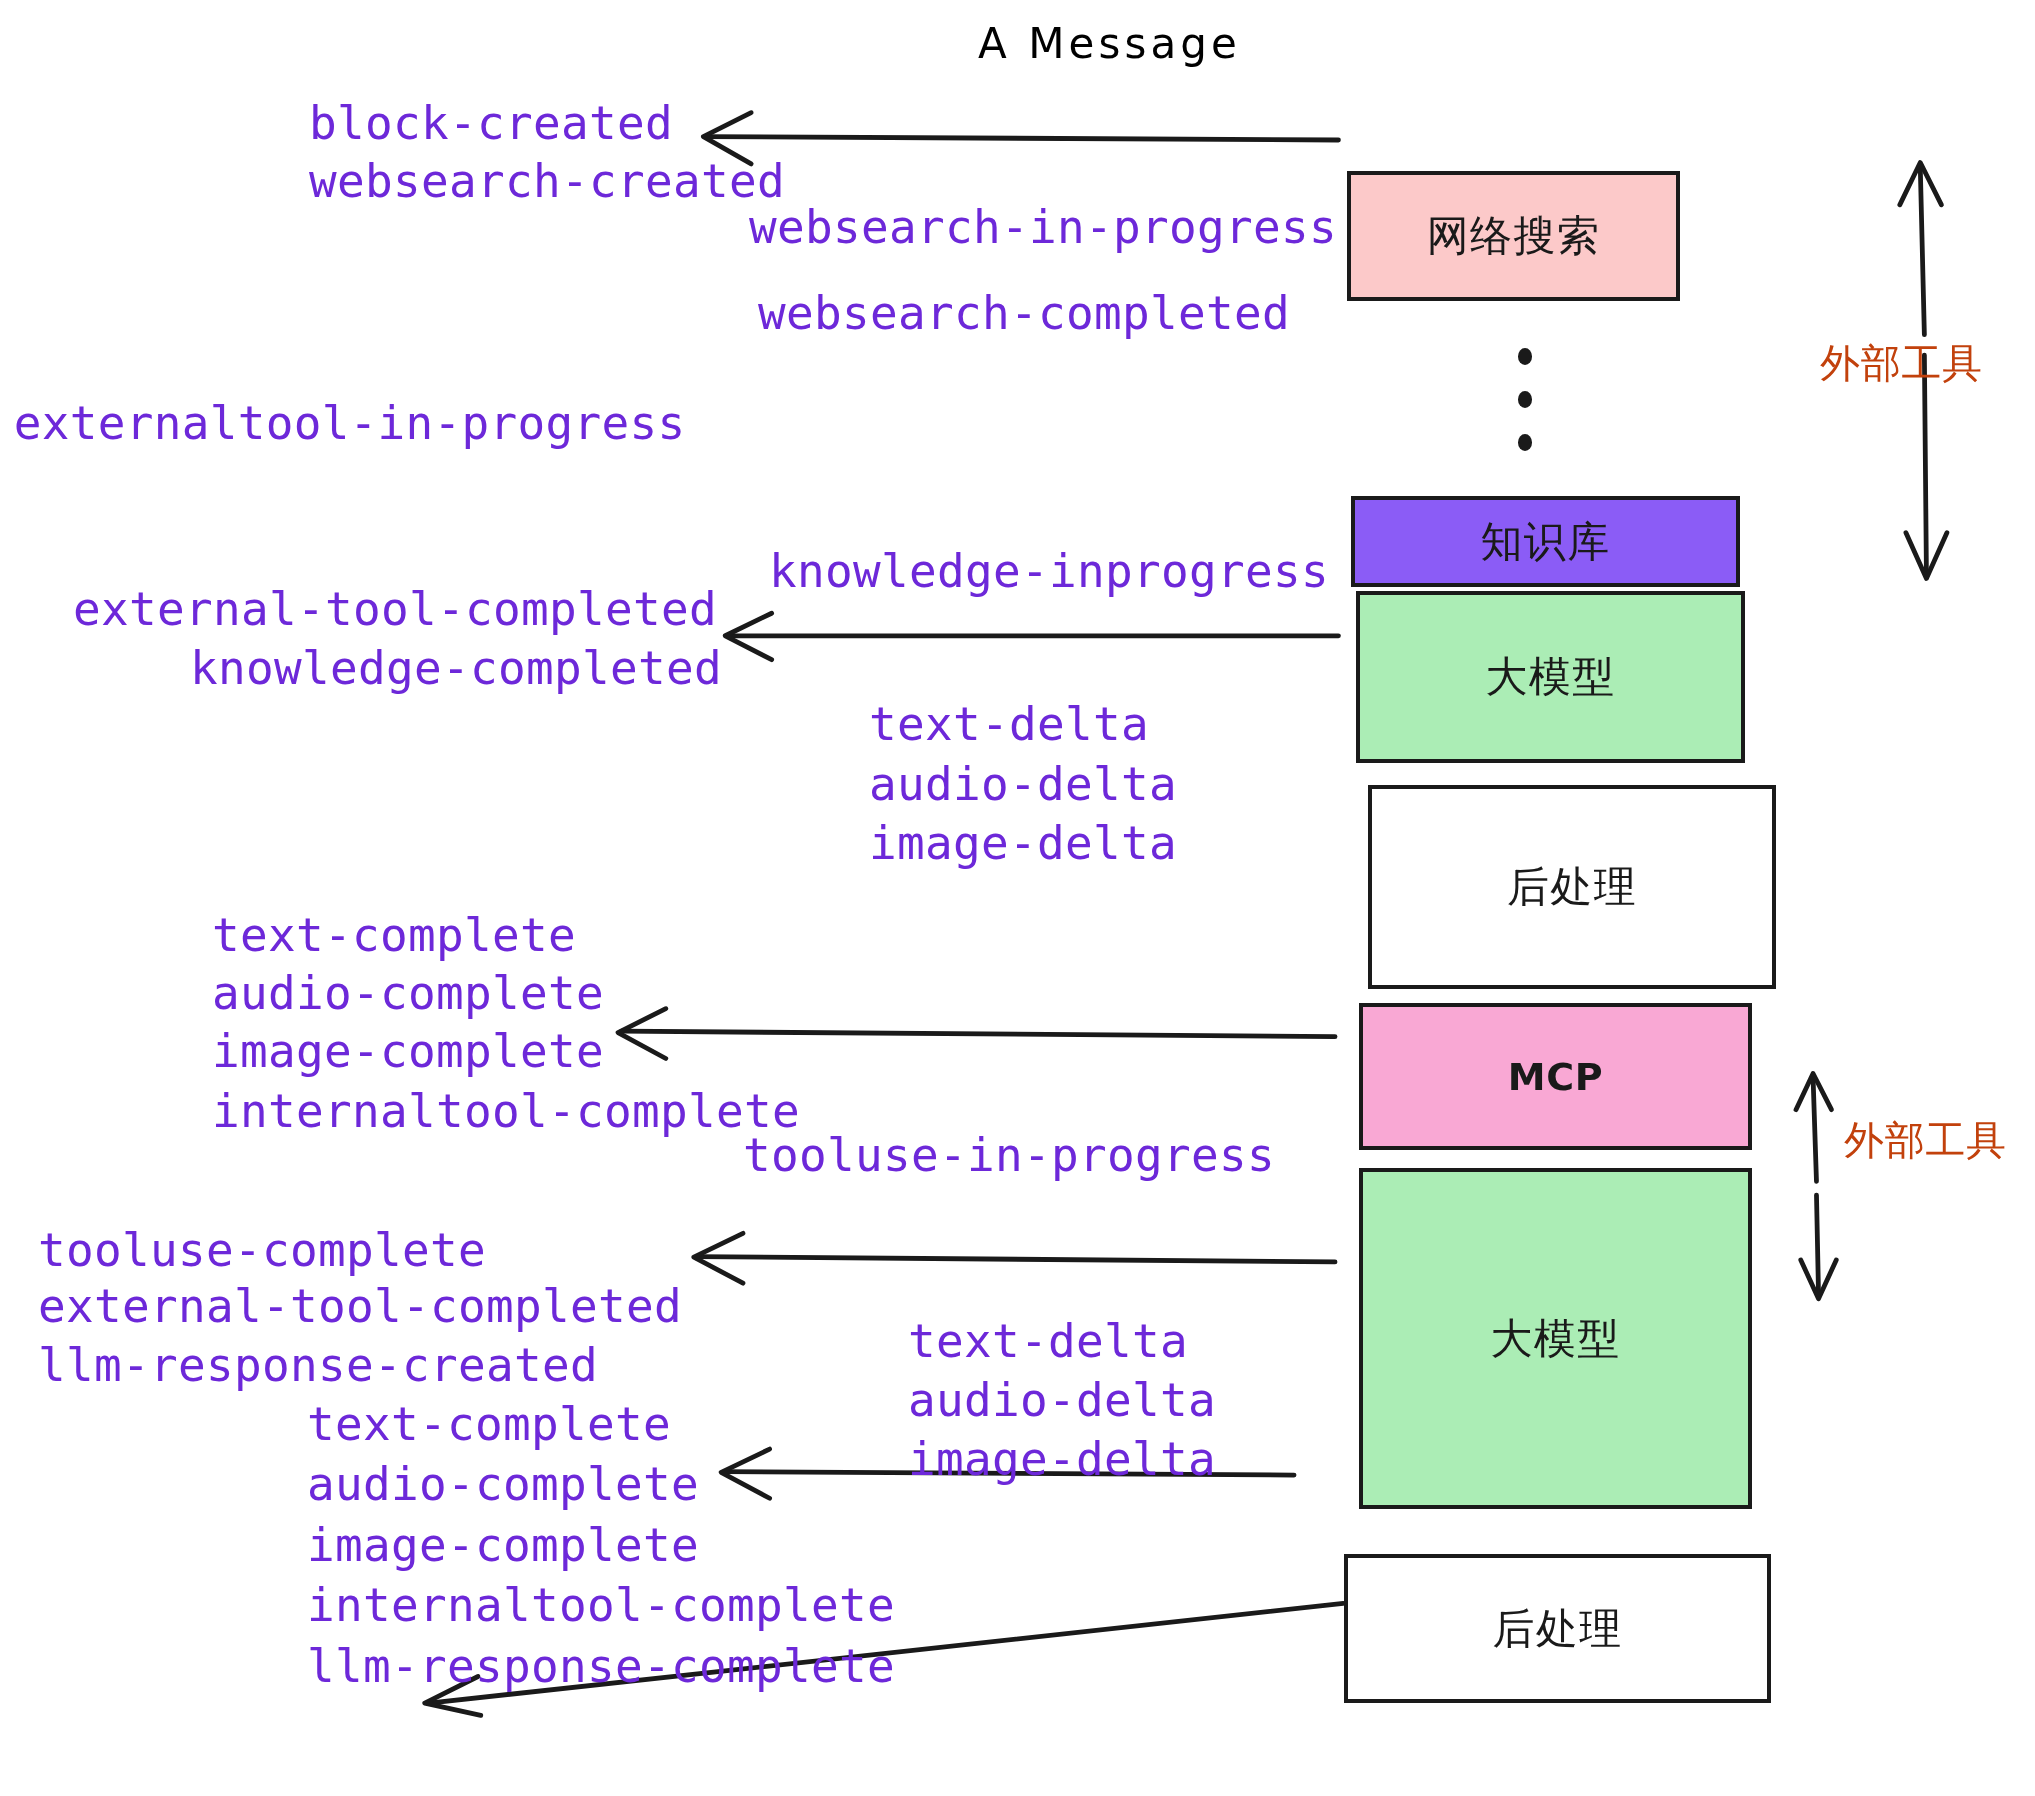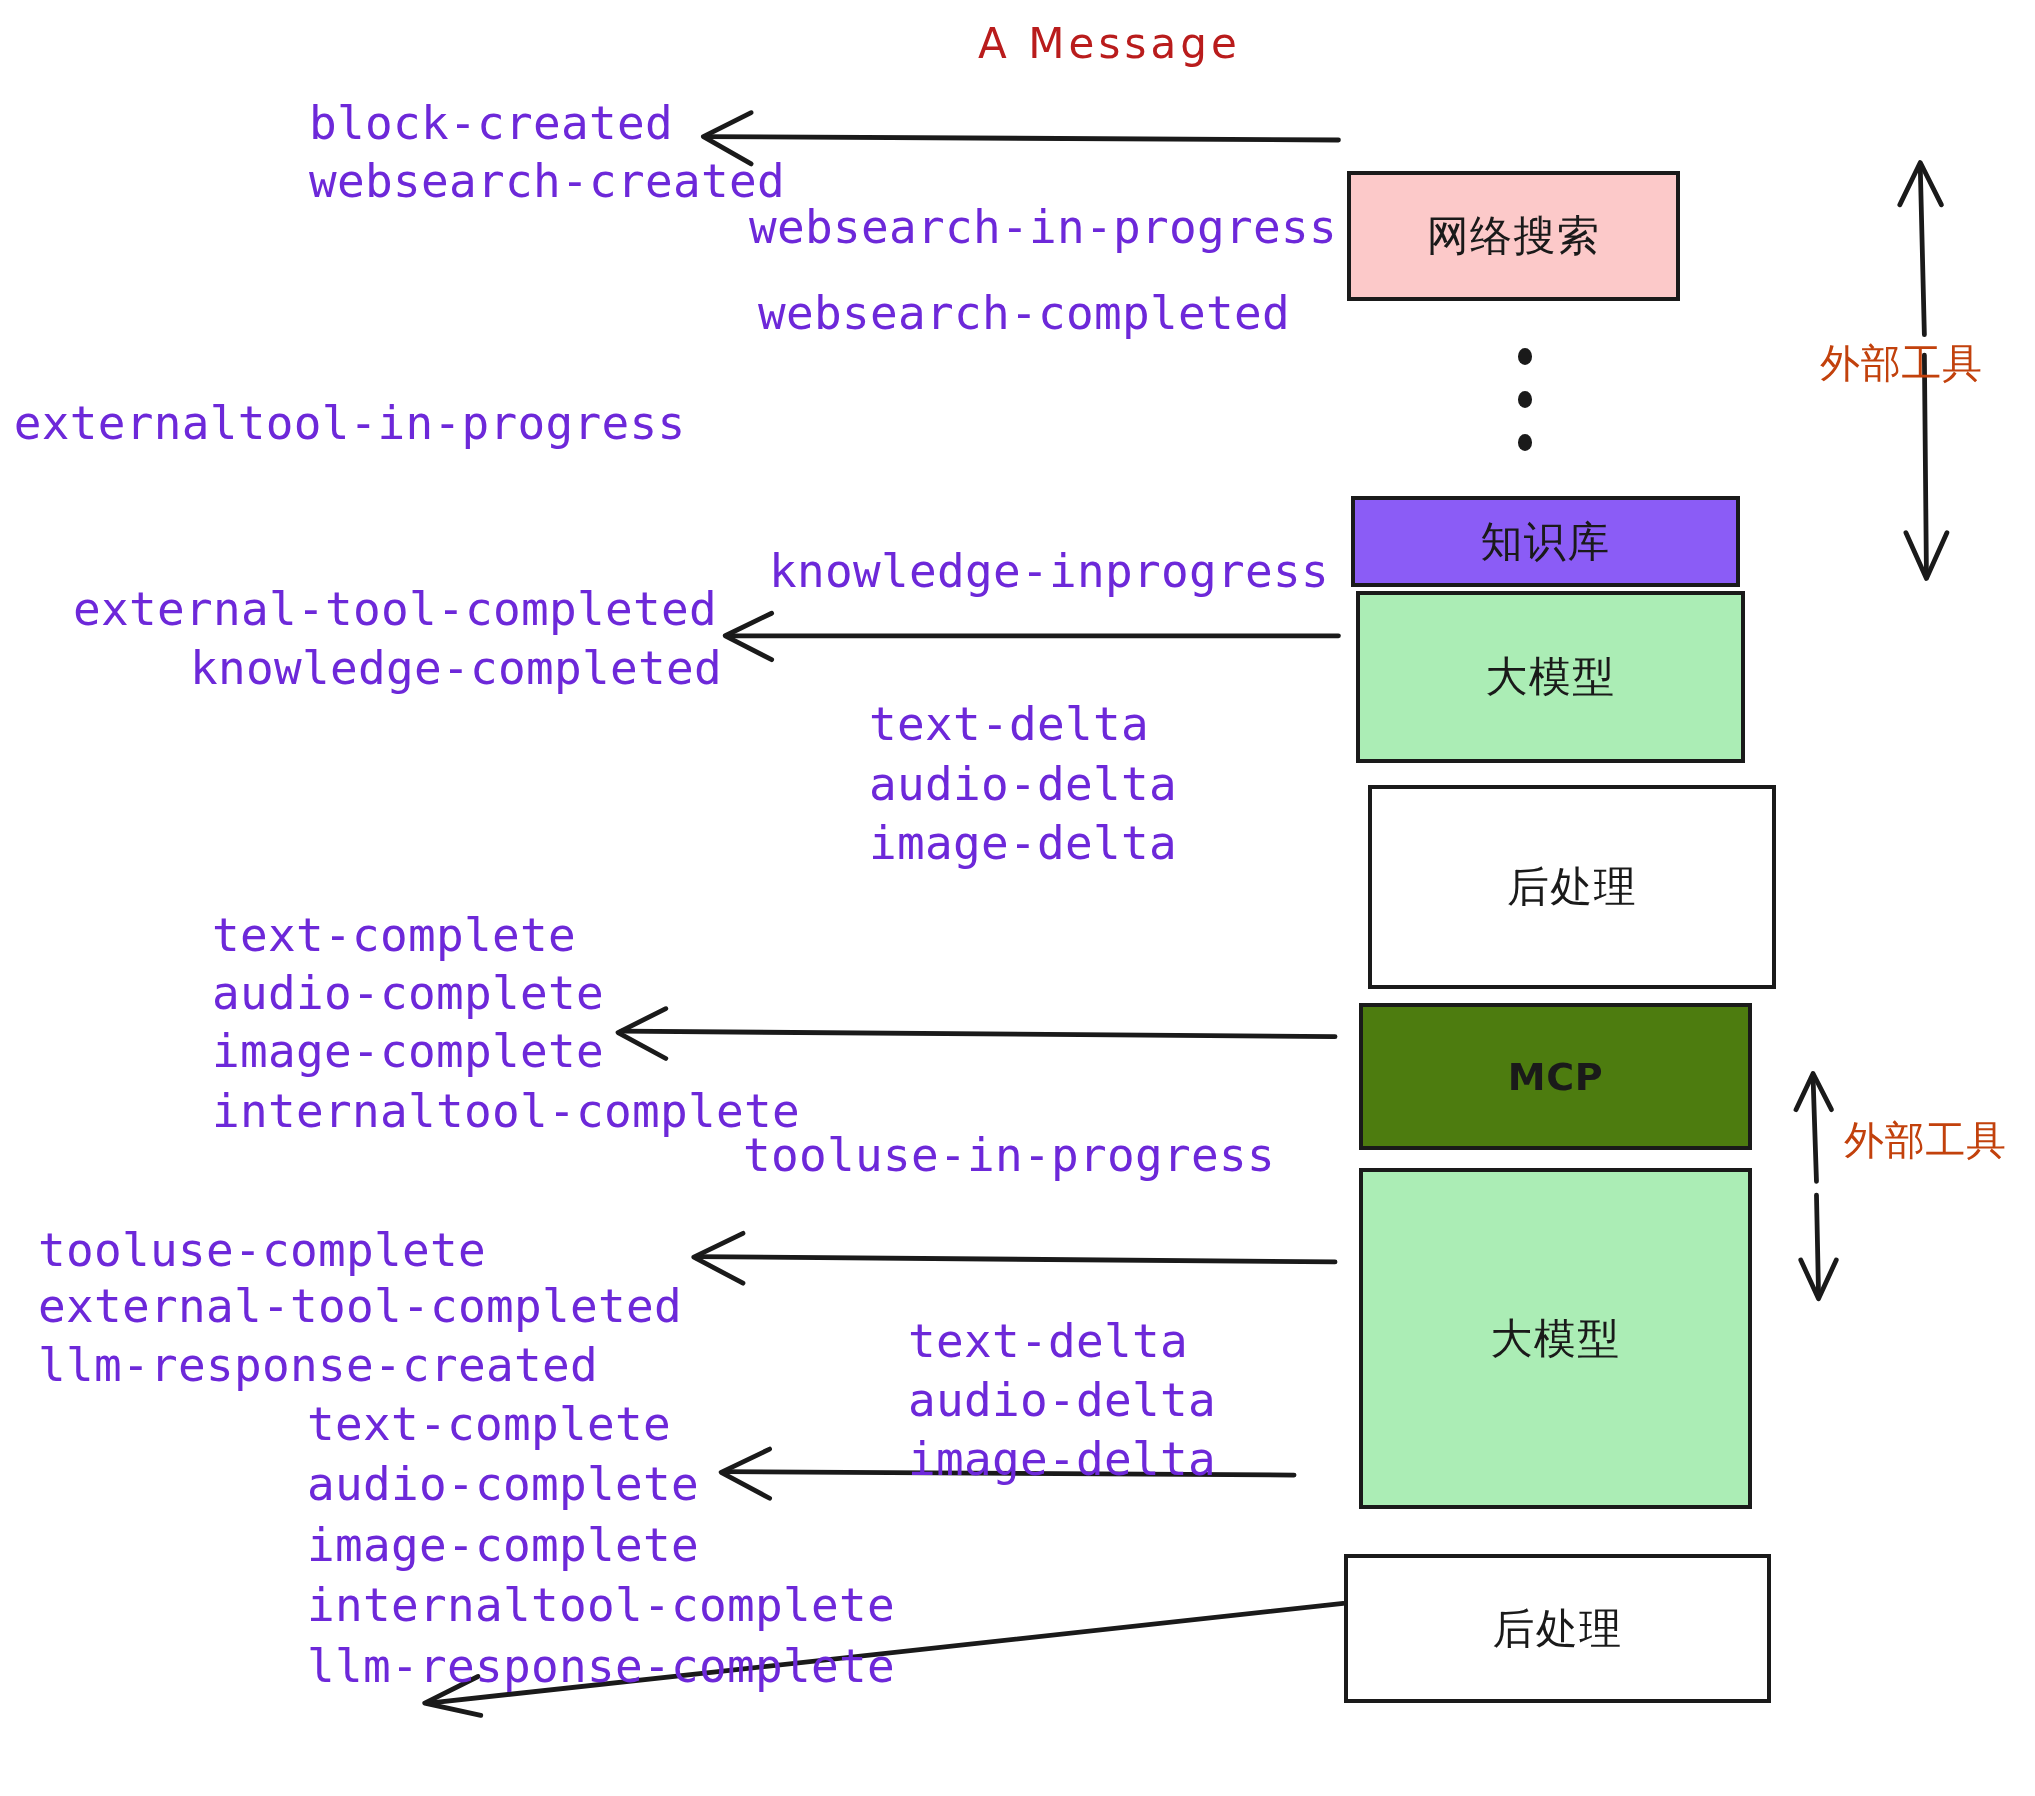--- a/index.html
+++ b/index.html
@@ -4,21 +4,21 @@
 <style>
   html,body{margin:0;padding:0;background:#ffffff;}
   body{width:2035px;height:1796px;position:relative;overflow:hidden;
        font-family:"DejaVu Sans Mono","Liberation Mono",monospace;color:#1a1a1a;}
   #stage{position:absolute;left:0;top:0;width:2035px;height:1796px;}
 
   .ev{position:absolute;white-space:pre;font-family:"DejaVu Sans Mono","Liberation Mono",monospace;
       font-size:46px;line-height:1;color:#6d28d9;letter-spacing:0.3px;}
 
   .title{position:absolute;font-family:"DejaVu Sans","Liberation Sans",sans-serif;
-         font-size:42px;letter-spacing:4.1px;color:#b91c1c;white-space:pre;}
+         font-size:42px;letter-spacing:4.1px;color:#000000;white-space:pre;}
 
   .box{position:absolute;box-sizing:border-box;border:4.8px solid #1a1a1a;
        display:flex;align-items:center;justify-content:center;}
   .box span{font-family:"DejaVu Sans","Liberation Sans",sans-serif;
             font-size:42px;color:#1a1a1a;letter-spacing:1.4px;white-space:pre;}
   .box.mcp span{font-family:"DejaVu Sans","Liberation Sans",sans-serif;font-size:38px;font-weight:600;letter-spacing:0.7px;}
 
   .dot{position:absolute;width:14.3px;height:17px;border-radius:50%;background:#1a1a1a;}
 
   .sidelabel{position:absolute;font-family:"DejaVu Sans","Liberation Sans",sans-serif;
@@ -79,21 +79,21 @@
   </div>
 
   <div class="box" style="left:1356px;top:591px;width:389px;height:172px;background:#ABEDB5;">
     <span>大模型</span>
   </div>
 
   <div class="box" style="left:1368px;top:785px;width:408px;height:204px;background:#FFFFFF;border-width:4.1px;">
     <span>后处理</span>
   </div>
 
-  <div class="box mcp" style="left:1359px;top:1003px;width:393px;height:147px;background:#4d7c0f;">
+  <div class="box mcp" style="left:1359px;top:1003px;width:393px;height:147px;background:#f9a8d4;">
     <span>MCP</span>
   </div>
 
   <div class="box" style="left:1359px;top:1168px;width:393px;height:341px;background:#ABEDB5;">
     <span>大模型</span>
   </div>
 
   <div class="box" style="left:1344px;top:1554px;width:427px;height:149px;background:#FFFFFF;border-width:4.1px;">
     <span>后处理</span>
   </div>

